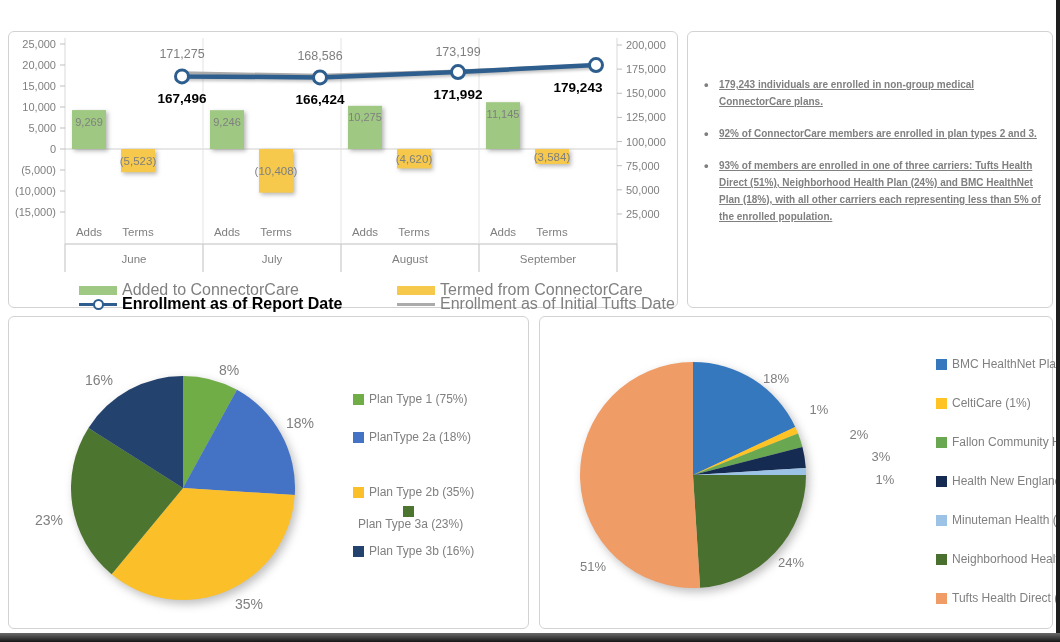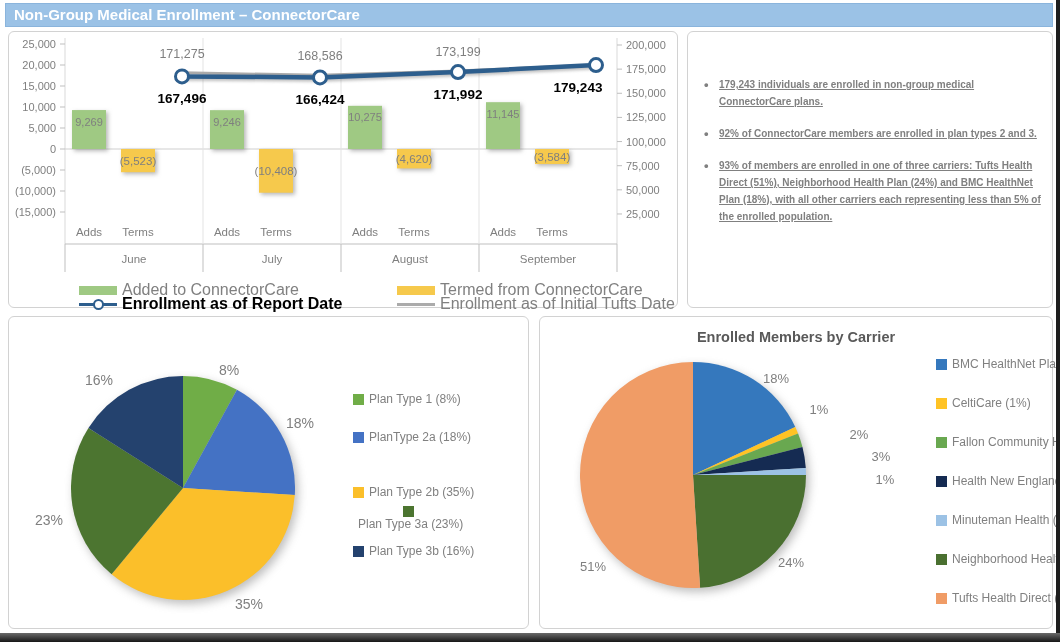--- a/index.html
+++ b/index.html
@@ -27,23 +27,20 @@
   .bullet-text{color:#808080;font-weight:bold;font-size:10px;line-height:17px;text-decoration:underline;}
   .edge-bottom{position:absolute;left:0;top:633px;width:1060px;height:9px;
     background:linear-gradient(#6a6a6a,#161616);}
   .edge-right{position:absolute;left:1056px;top:0;width:4px;height:633px;background:#1e1e1e;}
 </style>
 </head>
 <body>
 
 <div class="page">
 
-  <div class="titlebar">
-    <span>Non-Group Medical Enrollment – ConnectorCare</span>
-  </div>
 
   <div class="panel" id="panel-combo">
     <svg id="combo-svg" width="668" height="275" viewBox="0 0 668 275">
         <line x1="56" y1="6" x2="56" y2="212" stroke="#D9D9D9" stroke-width="1"></line>
         <line x1="608" y1="6" x2="608" y2="212" stroke="#D9D9D9" stroke-width="1"></line>
         <line x1="56" y1="117" x2="608" y2="117" stroke="#CFCFCF" stroke-width="1"></line>
         <line x1="56" y1="212" x2="608" y2="212" stroke="#BFBFBF" stroke-width="1"></line>
         <line x1="56" y1="212" x2="56" y2="240" stroke="#BFBFBF" stroke-width="1"></line>
         <line x1="194" y1="6" x2="194" y2="212" stroke="#E3E3E3" stroke-width="1"></line>
         <line x1="194" y1="212" x2="194" y2="240" stroke="#BFBFBF" stroke-width="1"></line>
@@ -181,21 +178,21 @@
         </g>
         <text x="220" y="58" text-anchor="middle" font-size="14" fill="#7F7F7F">8%</text>
         <text x="291" y="111" text-anchor="middle" font-size="14" fill="#7F7F7F">18%</text>
         <text x="240" y="292" text-anchor="middle" font-size="14" fill="#7F7F7F">35%</text>
         <text x="40" y="208" text-anchor="middle" font-size="14" fill="#7F7F7F">23%</text>
         <text x="90" y="68" text-anchor="middle" font-size="14" fill="#7F7F7F">16%</text>
       </svg>
     <div id="pie1-legend">
         <div class="legend-item" style="left: 344px; top: 75px;">
           <span class="legend-swatch" style="width: 11px; height: 11px; background: rgb(112, 173, 71);"></span>
-          <span class="legend-label">Plan Type 1 (8%)</span>
+          <span class="legend-label">Plan Type 1 (75%)</span>
         </div>
         <div class="legend-item" style="left: 344px; top: 113px;">
           <span class="legend-swatch" style="width: 11px; height: 11px; background: rgb(68, 114, 196);"></span>
           <span class="legend-label">PlanType 2a (18%)</span>
         </div>
         <div class="legend-item" style="left: 344px; top: 168px;">
           <span class="legend-swatch" style="width: 11px; height: 11px; background: rgb(251, 191, 42);"></span>
           <span class="legend-label">Plan Type 2b (35%)</span>
         </div>
         <div class="legend-item" style="left: 344px; top: 189px; flex-direction: column;">
@@ -203,21 +200,20 @@
           <span class="legend-label">Plan Type 3a (23%)</span>
         </div>
         <div class="legend-item" style="left: 344px; top: 227px;">
           <span class="legend-swatch" style="width: 11px; height: 11px; background: rgb(36, 66, 110);"></span>
           <span class="legend-label">Plan Type 3b (16%)</span>
         </div>
       </div>
   </div>
 
   <div class="panel" id="panel-pie2">
-    <div class="pie-title">Enrolled Members by Carrier</div>
     <svg id="pie2-svg" width="512" height="311" viewBox="0 0 512 311">
         <g style="filter:drop-shadow(3px 4px 5px rgba(110,110,110,.45))">
           <path d="M 153 158 L 153 45 A 113 113 0 0 1 255.24545692866022 109.88694005314679 Z" fill="#3578BD"></path>
           <path d="M 153 158 L 255.24545692866022 109.88694005314679 A 113 113 0 0 1 258.06474290537244 116.40192554663139 Z" fill="#FFC325"></path>
           <path d="M 153 158 L 258.06474290537244 116.40192554663139 A 113 113 0 0 1 262.4498972075353 129.89804275037142 Z" fill="#69A850"></path>
           <path d="M 153 158 L 262.4498972075353 129.89804275037142 A 113 113 0 0 1 265.7770203123947 150.9046712931876 Z" fill="#152B52"></path>
           <path d="M 153 158 L 265.7770203123947 150.9046712931876 A 113 113 0 0 1 266 158 Z" fill="#9CC2E5"></path>
           <path d="M 153 158 L 266 158 A 113 113 0 0 1 160.09532870681244 270.7770203123947 Z" fill="#4A7030"></path>
           <path d="M 153 158 L 160.09532870681244 270.7770203123947 A 113 113 0 1 1 152.99999999999997 45 Z" fill="#F09C66"></path>
         </g>

